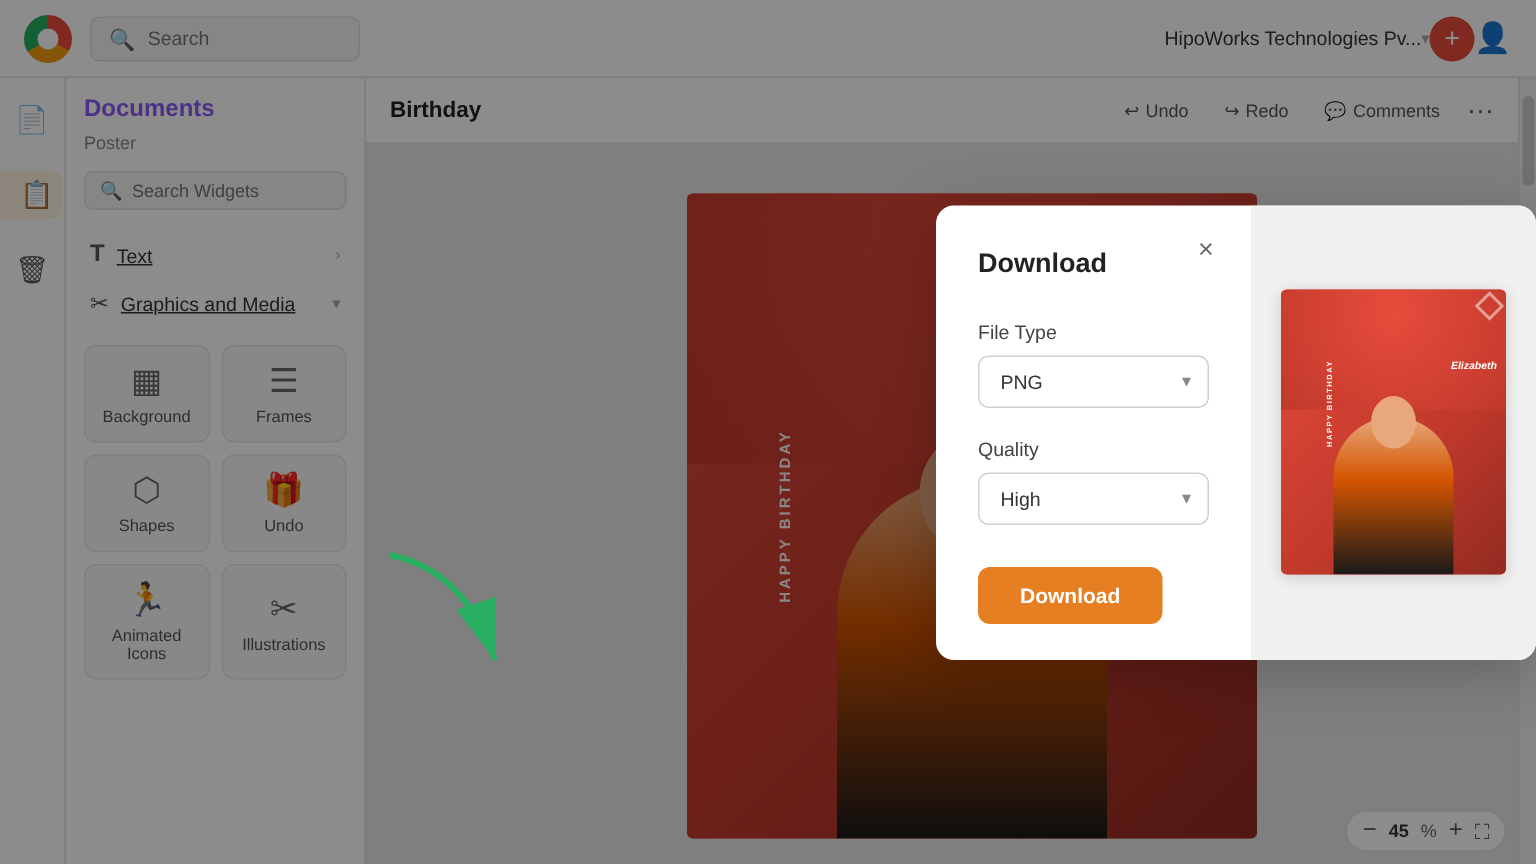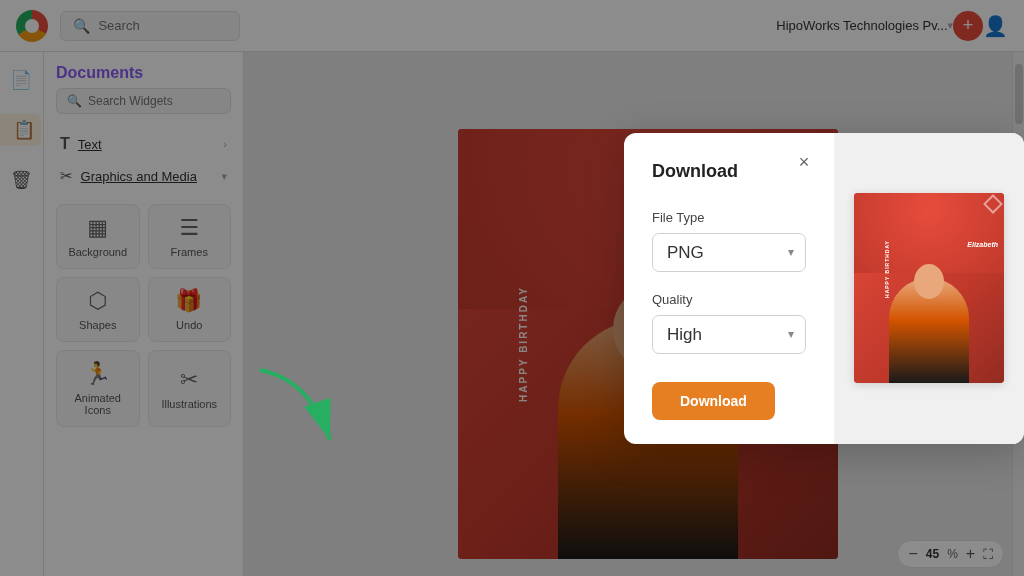--- a/index.html
+++ b/index.html
@@ -282,21 +282,21 @@
     }
     .select-wrapper {
       position: relative;
     }
     .select-wrapper select {
       width: 100%;
       padding: 9px 14px;
       border: 1.5px solid #d0d0d0;
       border-radius: 7px;
       background: #fff;
-      font-size: 17px;
+      font-size: 13px;
       color: #333;
       appearance: none;
       cursor: pointer;
       outline: none;
     }
     .select-arrow {
       position: absolute;
       right: 12px;
       top: 50%;
       transform: translateY(-50%);
@@ -364,20 +364,21 @@
     <div class="icon-sidebar-item active">
       <span>📋</span>
     </div>
     <div class="icon-sidebar-item">
       <span>🗑</span>
     </div>
   </div>
 
   <div class="widget-panel">
     <div class="panel-title">Documents</div>
+    <div class="panel-subtitle">Poster</div>
     <div class="widget-search">
       <span class="widget-search-icon">🔍</span>
       <input class="widget-search-input" type="text" placeholder="Search Widgets" style="">
     </div>
     <div class="menu-item">
       <span class="menu-item-icon" style="font-weight:700;font-size:16px;">T</span>
       <span class="menu-item-label">Text</span>
       <span class="menu-item-arrow">›</span>
     </div>
     <div class="menu-item">
@@ -408,20 +409,38 @@
       </div>
       <div class="widget-card">
         <span class="widget-card-icon">✂</span>
         <span class="widget-card-label">Illustrations</span>
       </div>
     </div>
   </div>
 
   <div class="canvas-area">
 
+    <div class="editor-toolbar">
+      <span class="doc-title">Birthday</span>
+      <div class="toolbar-right">
+        <div class="toolbar-btn">
+          <span>↩</span>
+          <span>Undo</span>
+        </div>
+        <div class="toolbar-btn">
+          <span>↪</span>
+          <span>Redo</span>
+        </div>
+        <div class="toolbar-btn">
+          <span>💬</span>
+          <span>Comments</span>
+        </div>
+        <span class="toolbar-more">···</span>
+      </div>
+    </div>
 
     <div class="canvas-bg">
       <div class="design-preview">
         <div style="width:100%;height:100%;background:linear-gradient(135deg,#e74c3c 0%,#c0392b 60%,#922b21 100%);position:relative;">
           <div style="position:absolute;top:0;left:0;right:0;height:180px;background:radial-gradient(circle at 60% 30%, #e74c3c, #c0392b);opacity:0.8;"></div>
           <div style="position:absolute;bottom:0;left:0;right:0;height:250px;display:flex;align-items:flex-end;justify-content:center;">
             <div style="width:180px;height:240px;background:linear-gradient(180deg,#e8a87c 0%,#d35400 40%,#1a1a1a 100%);border-radius:90px 90px 0 0;position:relative;">
               <div style="width:70px;height:80px;background:#e8a87c;border-radius:50%;position:absolute;top:-30px;left:50%;transform:translateX(-50%);"></div>
             </div>
           </div>

